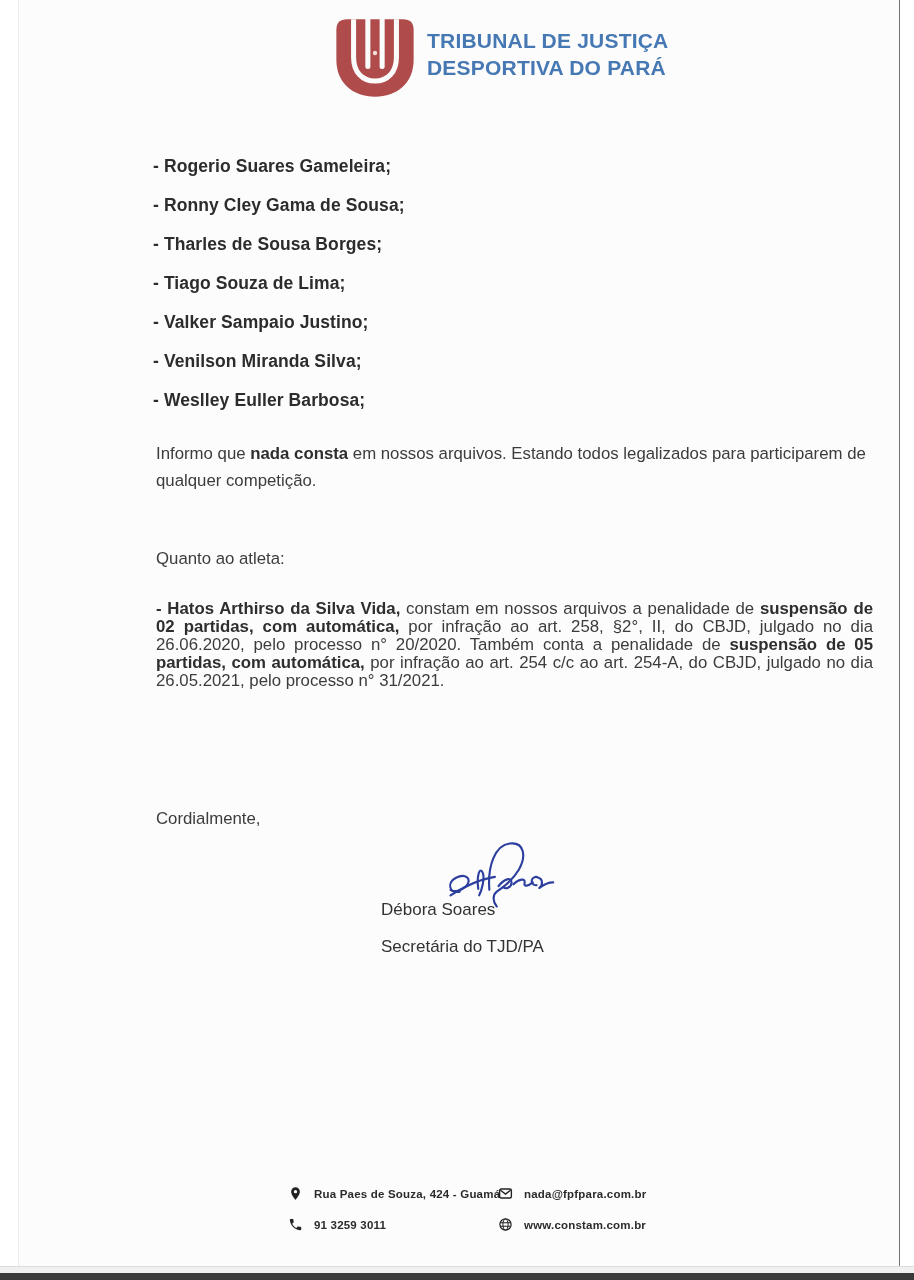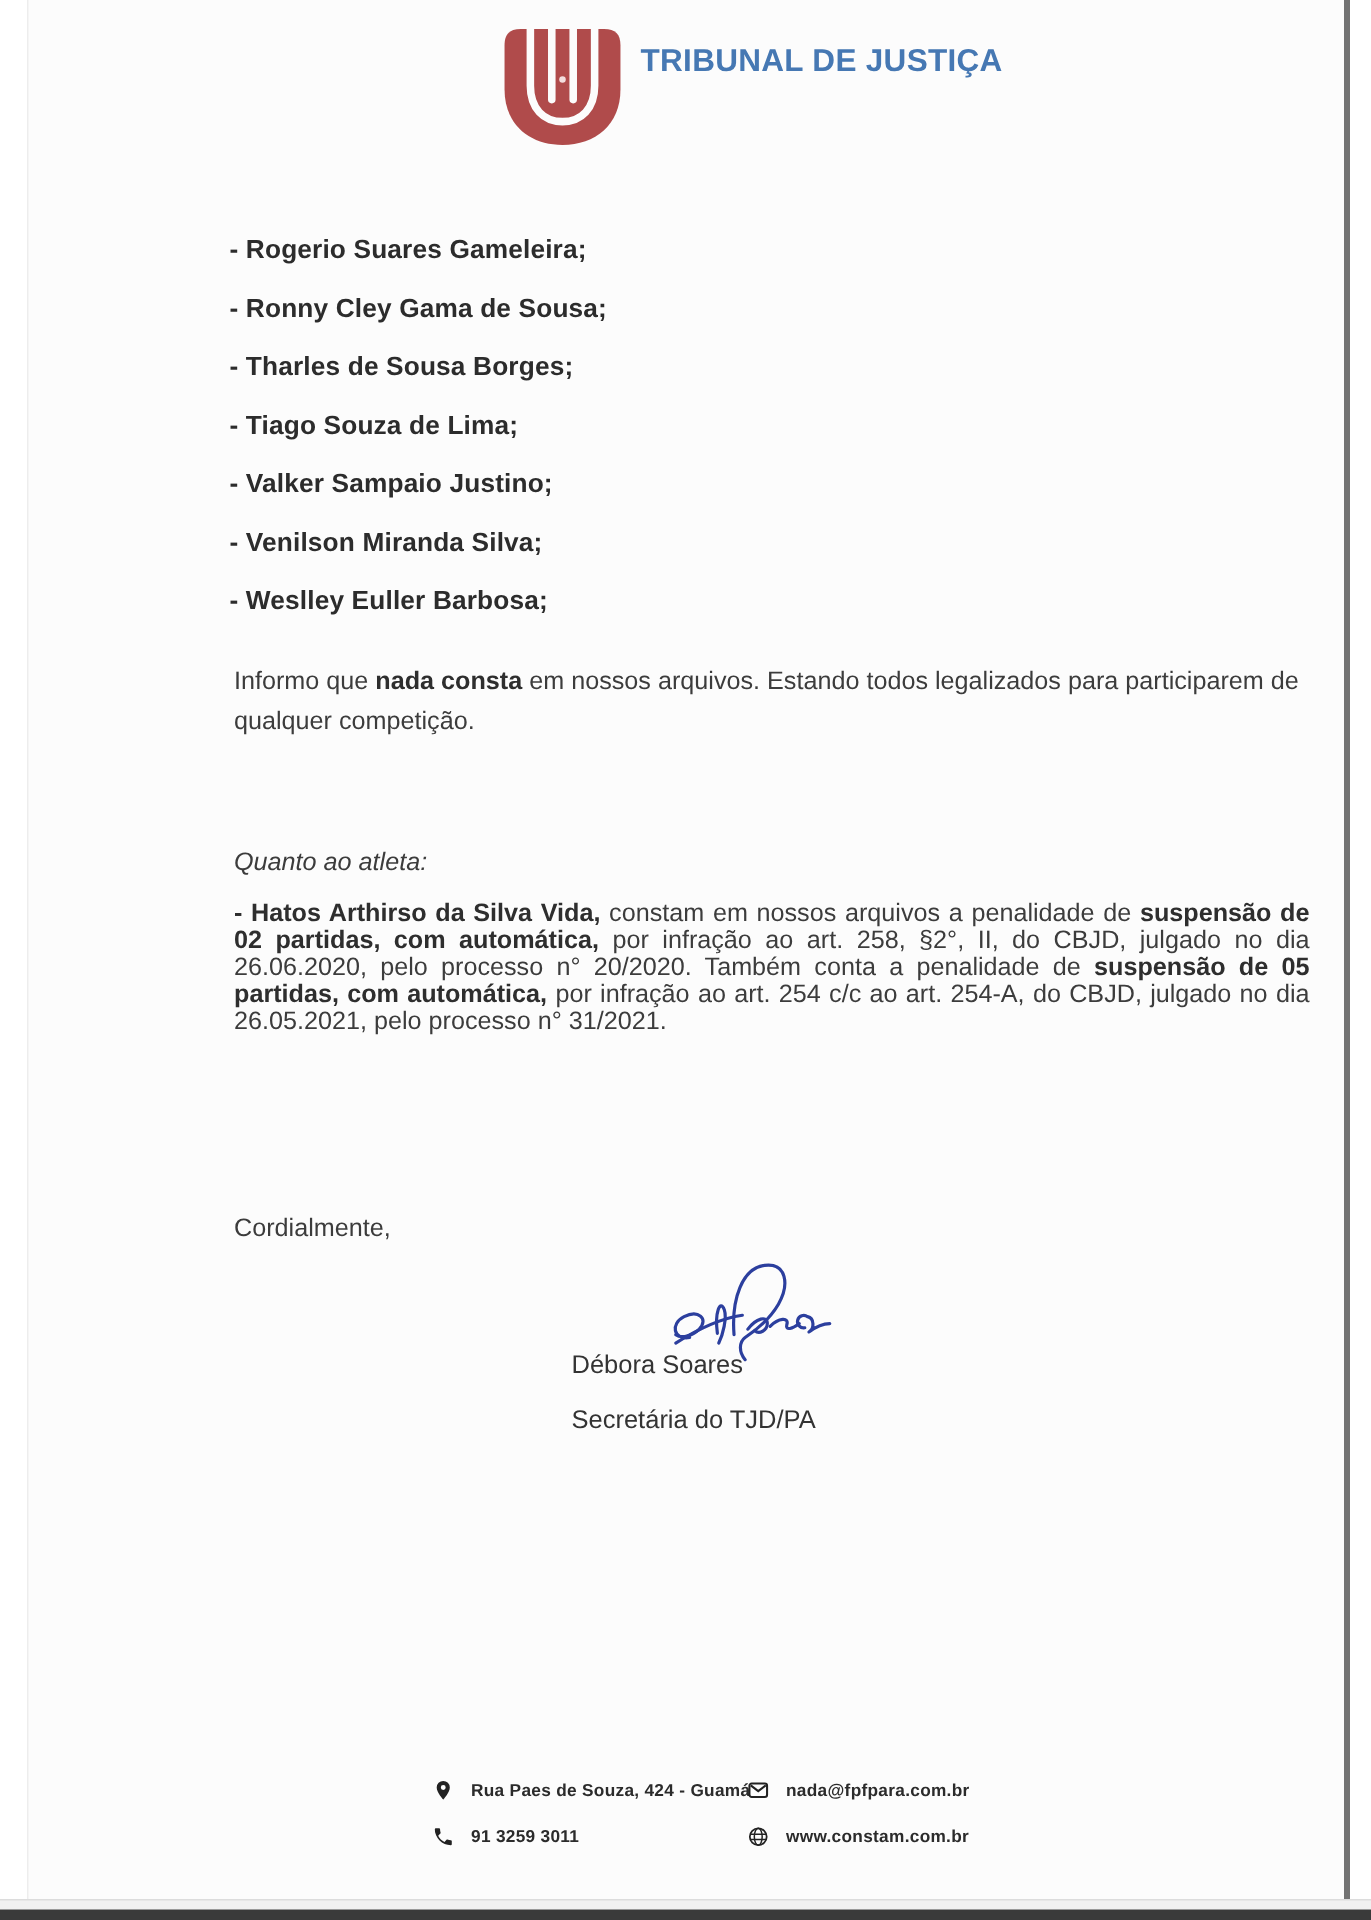--- a/index.html
+++ b/index.html
@@ -9,21 +9,21 @@
     overflow: hidden;
     font-family: "Liberation Sans", sans-serif;
     -webkit-font-smoothing: antialiased;
   }
   .page {
     position: absolute;
     left: 18px; top: 0;
     width: 882px; height: 1266px;
     background: #fcfcfc;
     border-left: 1px solid #ededed;
-    border-right: 4px solid #737373;
+    border-right: 1px solid #737373;
     box-sizing: border-box;
   }
   
   .logo {
     position: absolute; left: 314px; top: 16px;
     width: 84px; height: 84px;
   }
   .org-title {
     position: absolute; left: 408px; top: 27px;
     color: #4678b3;
@@ -48,21 +48,21 @@
   }
   
   .para {
     position: absolute; left: 137px;
     width: 717px;
     font-size: 16.8px;
     color: #3c3c3c;
     line-height: 27px;
   }
   .para-informo { top: 423px; }
-  .para-quanto  { top: 544px; font-style: italic; }
+  .para-quanto  { top: 528px; }
   .para-penalty { top: 583px; line-height: 18px; text-align: justify; }
   .para-closing { top: 788px; }
   .para b, .para .b { font-weight: bold; color: #2e2e2e; }
   
   .signature-svg {
     position: absolute; left: 420px; top: 838px;
     width: 134px; height: 74px;
   }
   .sig-name, .sig-title {
     position: absolute; left: 362px;
@@ -109,20 +109,21 @@
 
   <svg class="logo" viewBox="0 0 100 100" aria-hidden="true">
     <path d="M17 4 H83 C92 4 96 8 96 17 V52 C96 80 76 96 50 96 C24 96 4 80 4 52 V17 C4 8 8 4 17 4 Z" fill="#b04b4b"></path>
     <path d="M24.5 4 V49 C24.5 67 35 77.5 50 77.5 C65 77.5 75.5 67 75.5 49 V4" fill="none" stroke="#fcfcfc" stroke-width="6"></path>
     <path d="M41.5 2 V60" stroke="#fcfcfc" stroke-width="6" stroke-linecap="round" fill="none"></path>
     <path d="M58.5 2 V60" stroke="#fcfcfc" stroke-width="6" stroke-linecap="round" fill="none"></path>
     <circle cx="50" cy="44" r="2.6" fill="#f3dede"></circle>
   </svg>
   <div class="org-title">
     <div>TRIBUNAL DE JUSTIÇA</div>
+    <div>DESPORTIVA DO PARÁ</div>
   </div>
 
   <div class="athletes">
     <div class="athlete">- Rogerio Suares Gameleira;</div>
     <div class="athlete">- Ronny Cley Gama de Sousa;</div>
     <div class="athlete">- Tharles de Sousa Borges;</div>
     <div class="athlete">- Tiago Souza de Lima;</div>
     <div class="athlete">- Valker Sampaio Justino;</div>
     <div class="athlete">- Venilson Miranda Silva;</div>
     <div class="athlete">- Weslley Euller Barbosa;</div>

